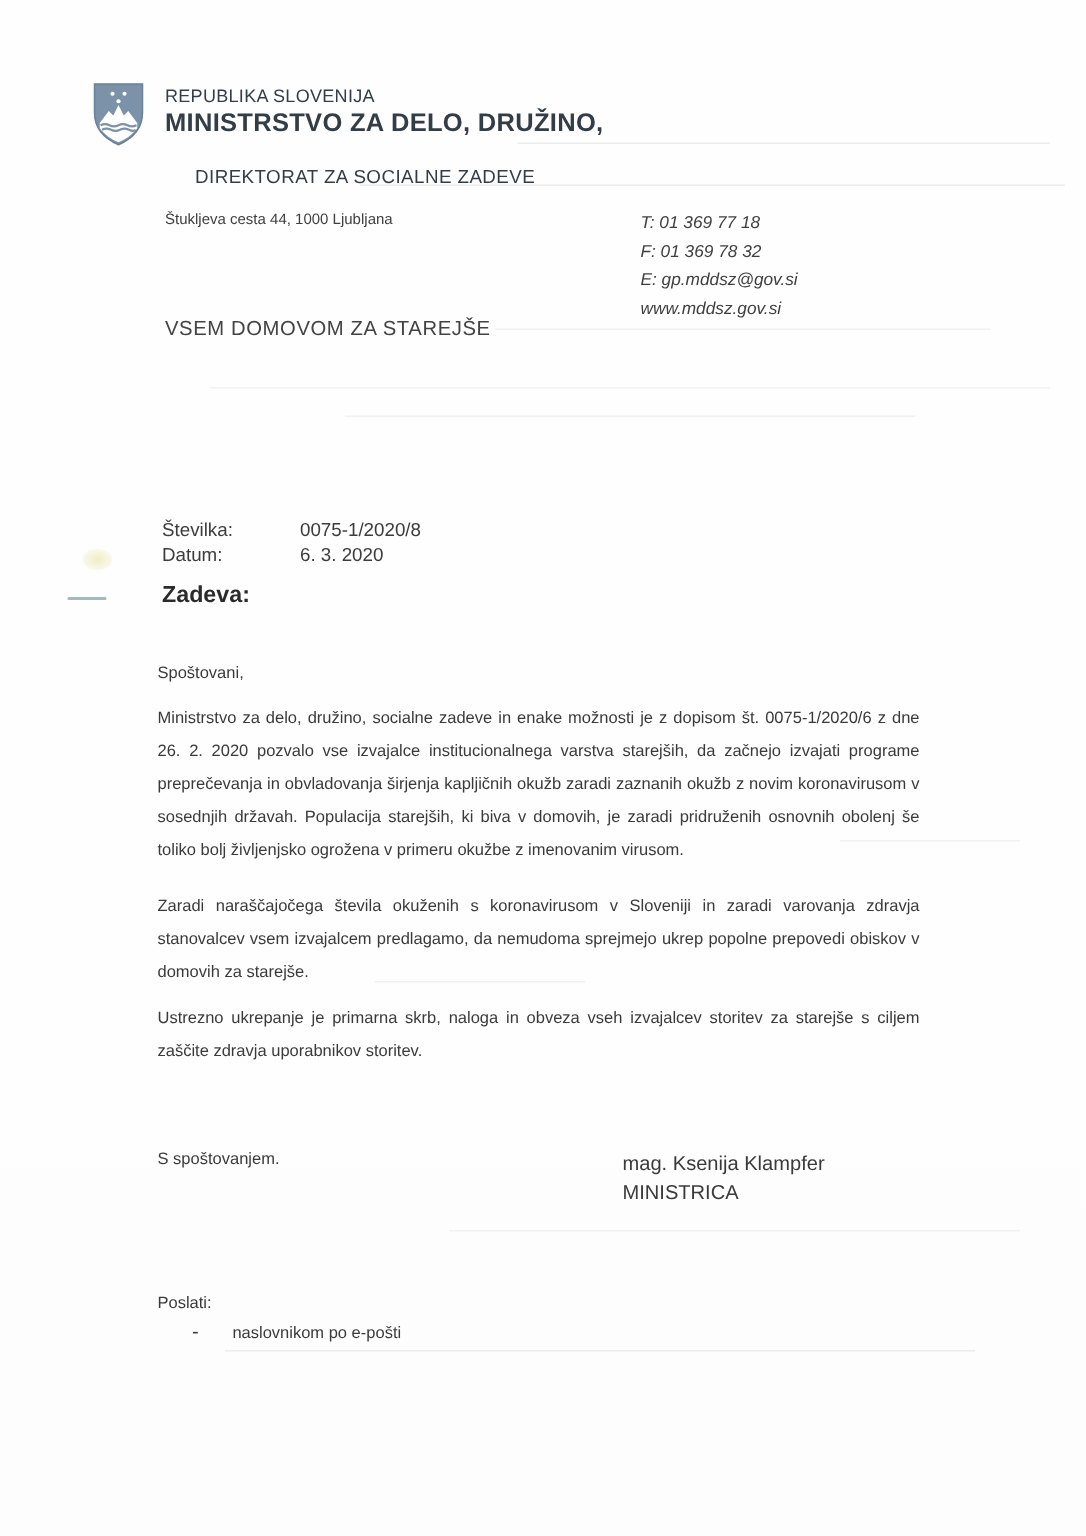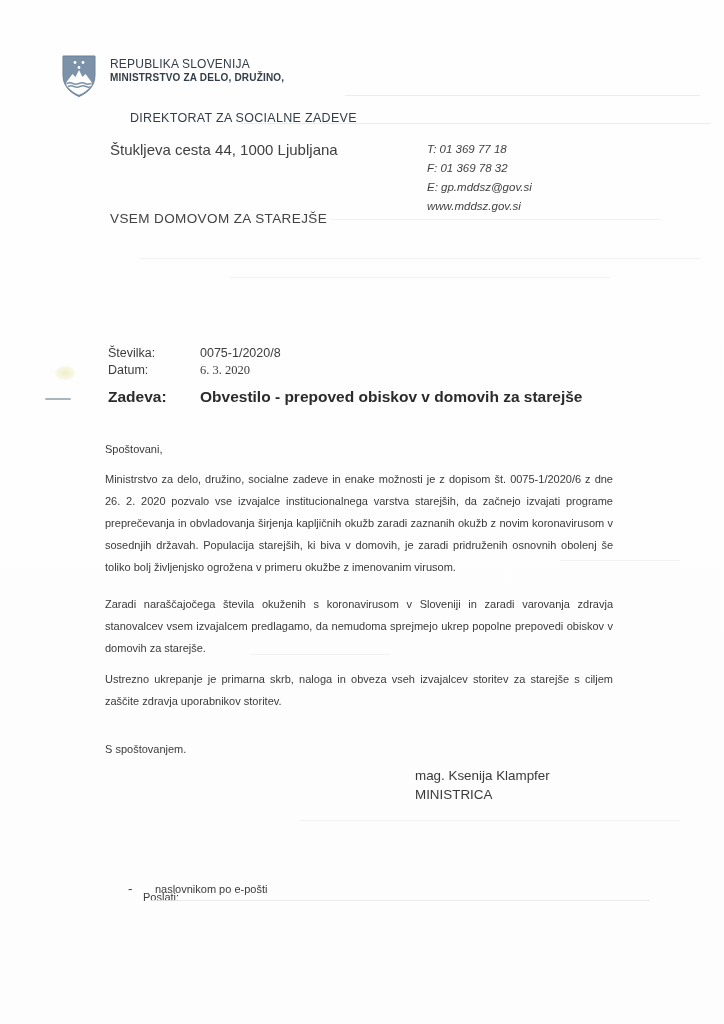--- a/index.html
+++ b/index.html
@@ -13,23 +13,23 @@
   }
   .page {
     position: absolute; inset: 0;
     background: linear-gradient(180deg, #fefefe 0%, #fdfdfd 100%);
   }
   .abs { position: absolute; }
 
   
   .gov-header-text { color: #333d47; letter-spacing: 0.2px; }
   .republic { font-size: 12px; }
-  .ministry { font-size: 10px; font-weight: bold; }
+  .ministry { font-size: 17px; font-weight: bold; }
   .directorate { font-size: 12.5px; color: #333d47; letter-spacing: 0.3px; margin-left: 20px; }
-  .address { font-size: 15px; color: #3f3f3f; }
+  .address { font-size: 10px; color: #3f3f3f; }
   .contact-line { font-size: 11.5px; color: #3f3f3f; line-height: 19px; font-style: italic; }
 
   .recipient { font-size: 13.5px; color: #434343; letter-spacing: 0.4px; }
 
   .meta-label { font-size: 12.5px; color: #3c3c3c; }
   .meta-value { font-size: 12.5px; color: #3c3c3c; }
   .subject-label, .subject-value { font-size: 15.5px; font-weight: bold; color: #2b2b2b; }
 
   .body-text { font-size: 11px; line-height: 22px; color: #3a3a3a; }
   .para { width: 508px; text-align: justify; }
@@ -84,47 +84,46 @@
 
   <div class="abs recipient" style="left:110px; top:211px;">VSEM DOMOVOM ZA STAREJŠE</div>
   <div class="abs artifact soft" style="left:330px; top:219px; width:330px;"></div>
 
   <div class="abs artifact soft" style="left:140px; top:258px; width:560px;"></div>
   <div class="abs artifact soft" style="left:230px; top:277px; width:380px;"></div>
 
   <div class="abs meta-label" style="left:108px; top:346px;">Številka:</div>
   <div class="abs meta-value" style="left:200px; top:346px;">0075-1/2020/8</div>
   <div class="abs meta-label" style="left:108px; top:363px;">Datum:</div>
-  <div class="abs meta-value" style="left:200px; top:363px;font-family:Liberation Serif, serif;">6. 3. 2020</div>
+  <div class="abs meta-value" style="left:200px; top:363px;">6. 3. 2020</div>
 
   <div class="abs smudge" style="left:55px; top:366px;"></div>
   <div class="abs pencil-dash" style="left:45px; top:398px;"></div>
 
   <div class="abs subject-label" style="left:108px; top:388px;">Zadeva:</div>
-  <div class="abs subject-value" style="left:200px; top:388px;">Obvestilo - prepoved obiskov v domovih za starejše</div>
 
   <div class="abs body-text" style="left:105px; top:438px;">Spoštovani,</div>
 
   <div class="abs body-text para" style="left:105px; top:468px;">Ministrstvo za delo, družino, socialne zadeve in enake možnosti je z dopisom št. 0075-1/2020/6 z dne 26. 2. 2020 pozvalo vse izvajalce institucionalnega varstva starejših, da začnejo izvajati programe preprečevanja in obvladovanja širjenja kapljičnih okužb zaradi zaznanih okužb z novim koronavirusom v sosednjih državah. Populacija starejših, ki biva v domovih, je zaradi pridruženih osnovnih obolenj še toliko bolj življenjsko ogrožena v primeru okužbe z imenovanim virusom.</div>
 
   <div class="abs body-text para" style="left:105px; top:668px;">Ustrezno ukrepanje je primarna skrb, naloga in obveza vseh izvajalcev storitev za starejše s ciljem zaščite zdravja uporabnikov storitev.</div>
 
   <div class="abs body-text para" style="left:105px; top:593px;">Zaradi naraščajočega števila okuženih s koronavirusom v Sloveniji in zaradi varovanja zdravja stanovalcev vsem izvajalcem predlagamo, da nemudoma sprejmejo ukrep popolne prepovedi obiskov v domovih za starejše.</div>
 
-  <div class="abs body-text" style="left:105px; top:738px;">S spoštovanjem.</div>
+  <div class="abs body-text" style="left:105px; top:762px;">S spoštovanjem.</div>
 
   <div class="abs artifact soft" style="left:560px; top:560px; width:120px;"></div>
   <div class="abs artifact soft" style="left:250px; top:654px; width:140px;"></div>
 
   <div class="abs" style="left:415px; top:766px;">
     <div class="sig-name">mag. Ksenija Klampfer</div>
     <div class="sig-title">MINISTRICA</div>
   </div>
   <div class="abs artifact soft" style="left:300px; top:820px; width:380px;"></div>
 
-  <div class="abs body-text" style="left:105px; top:886px;margin-left:38px;">Poslati:</div>
+  <div class="abs body-text" style="left:105px; top:858px;">Poslati:</div>
   <div class="abs" style="left:128px; top:878px;">
     <span class="dash-bullet">-</span>
     <span class="body-text" style="margin-left:18px;">naslovnikom po e-pošti</span>
   </div>
   <div class="abs artifact" style="left:150px; top:900px; width:500px;"></div>
 
 </div>
 
 </body></html>

